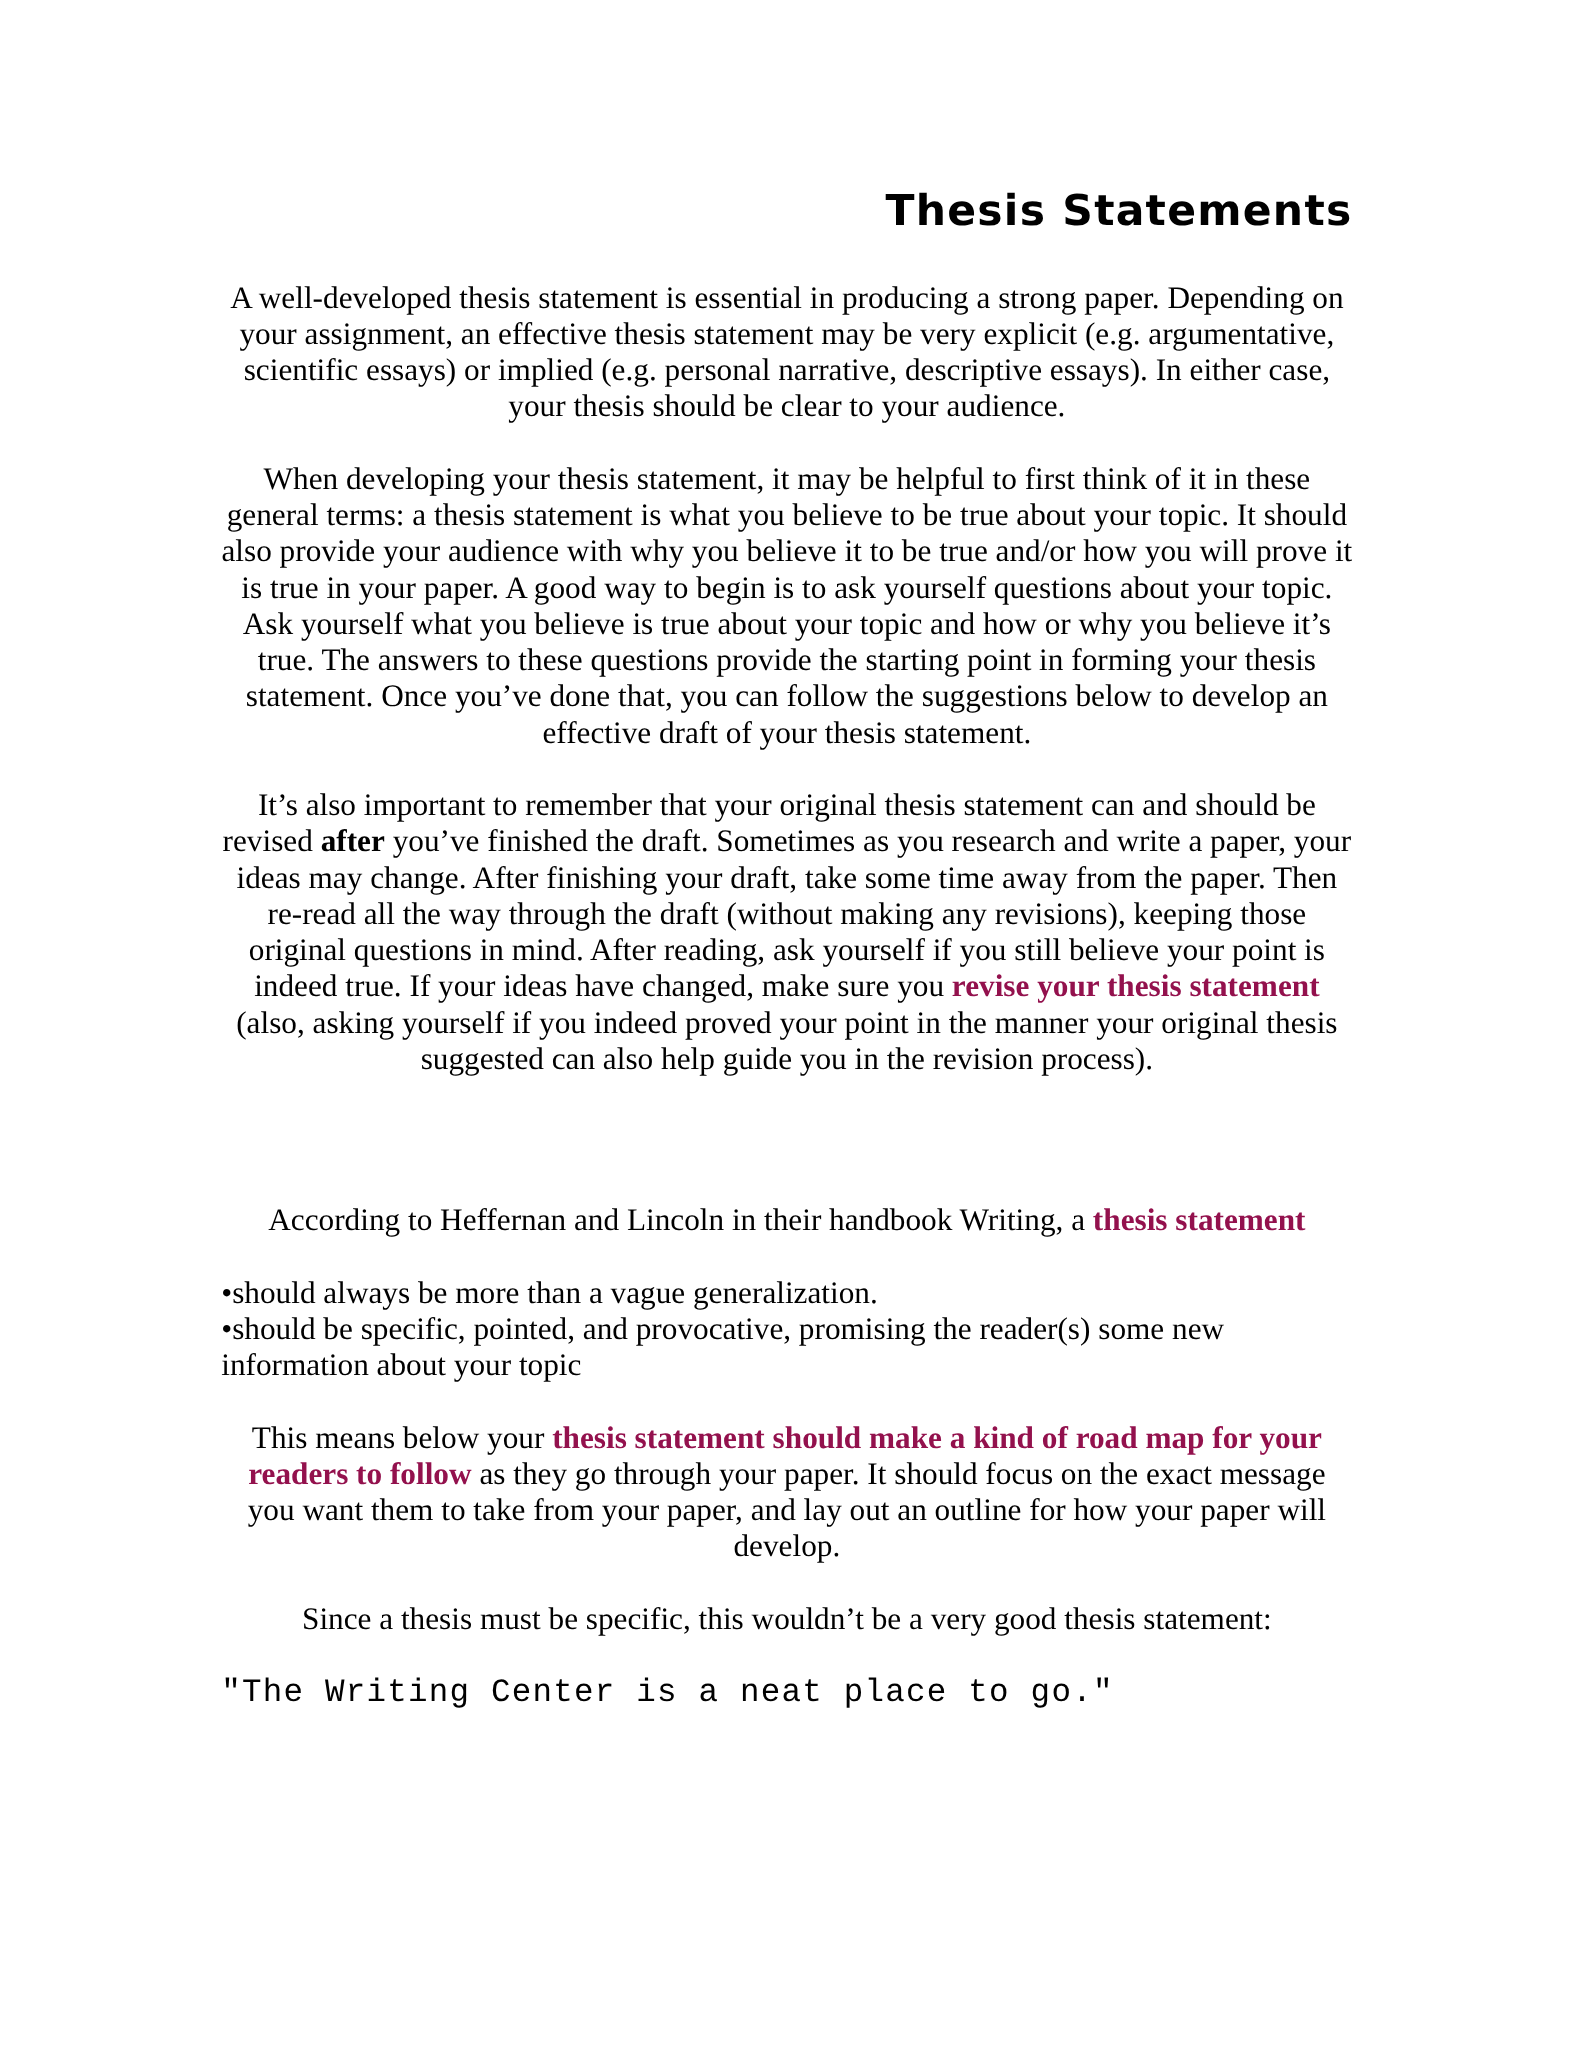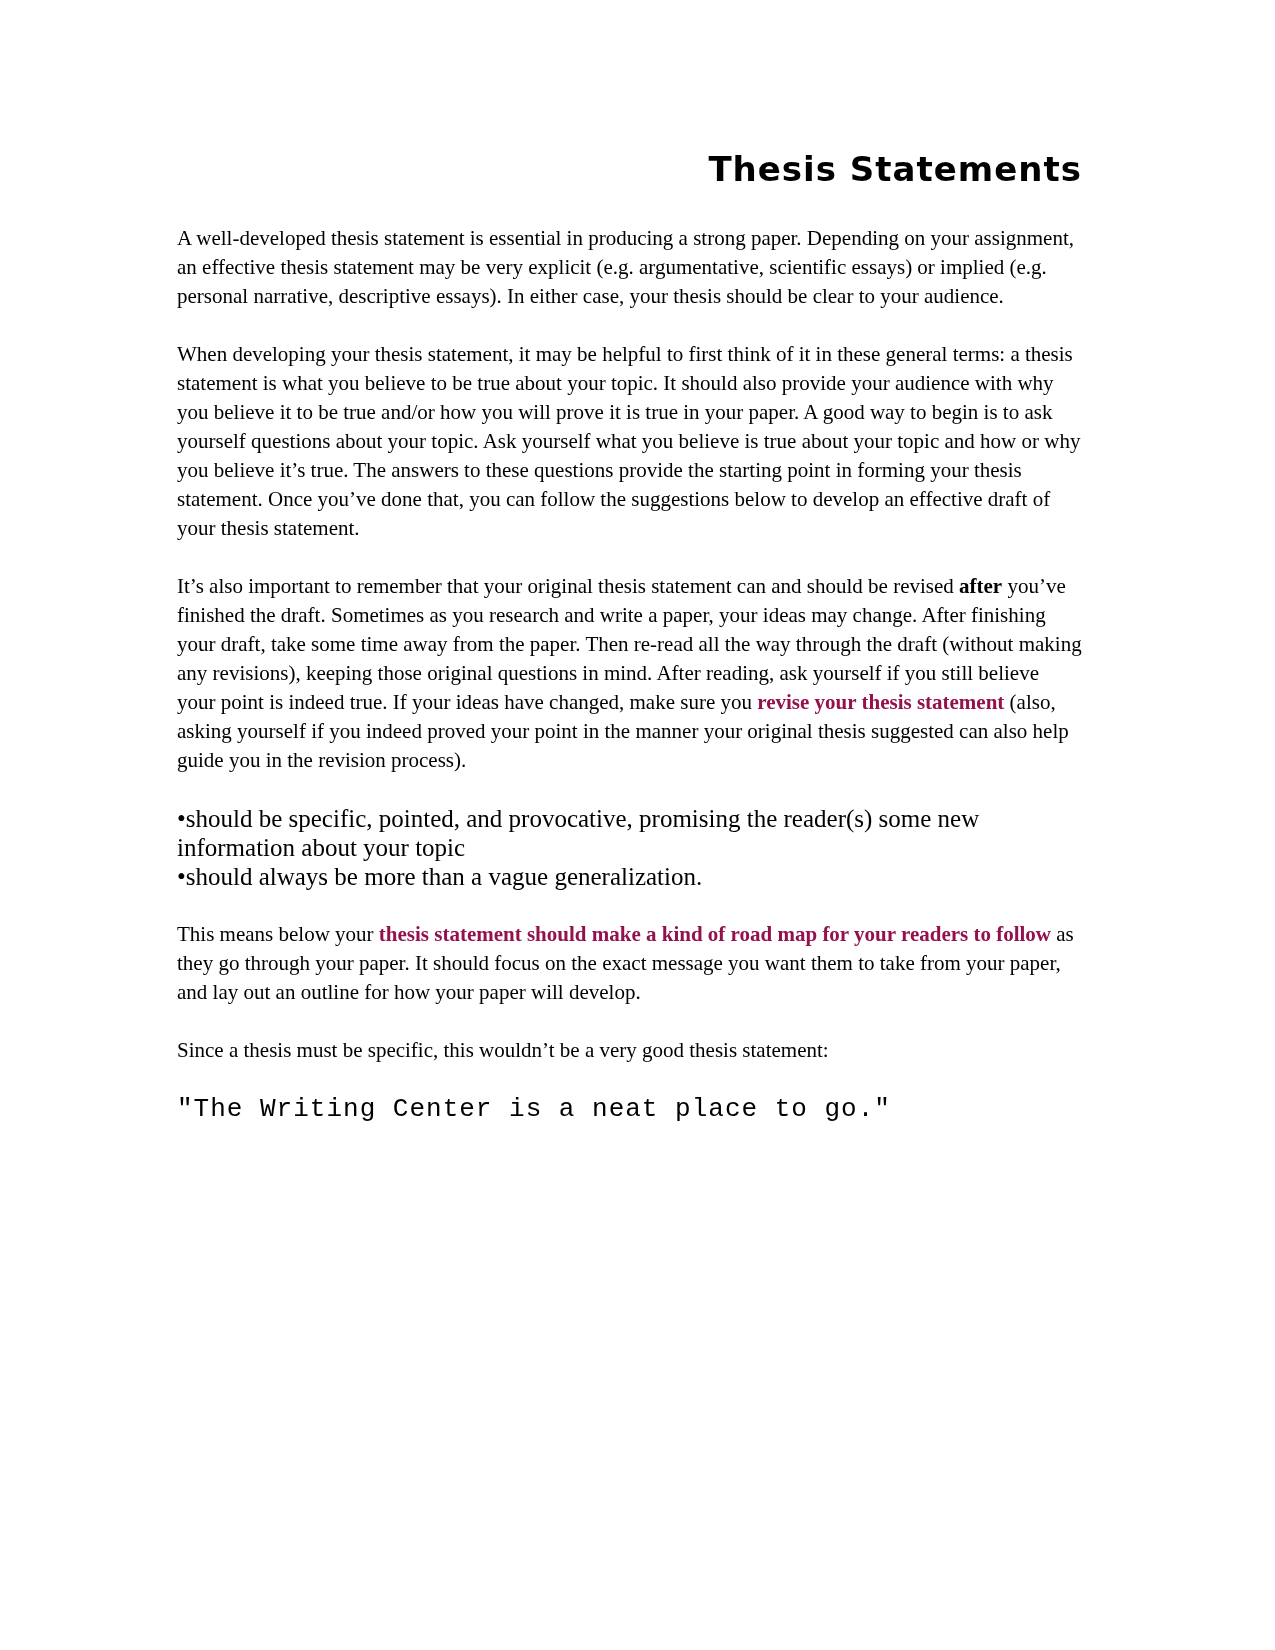--- a/index.html
+++ b/index.html
@@ -21,24 +21,24 @@
   .doc-title {
     font-family:"DejaVu Sans", sans-serif;
     font-weight:700;
     font-size:34px;
     line-height:46px;
     letter-spacing:1px;
     text-align:right;
     margin:146px 0 0 0;
   }
   .para {
-    font-size:21px;
+    font-size:25px;
     line-height:29px;
     margin:29px 0 0 0;
-    text-align:left;
+    text-align:center;
   }
   .para.first { margin-top:32px; }
   .para.big-gap { margin-top:100px; }
   .seg-bold { font-weight:bold; }
   .seg-accent { font-weight:bold; color:var(--accent); }
   .bullet-list { margin:29px 0 0 0; }
   .bullet-item {
     font-size:25px;
     line-height:29px;
     margin:0;
@@ -59,24 +59,25 @@
   <div class="content">
 
     <h1 class="doc-title">Thesis Statements</h1>
 
     <p class="para first"><span>A well-developed thesis statement is essential in producing a strong paper. Depending on your assignment, an effective thesis statement may be very explicit (e.g. argumentative, scientific essays) or implied (e.g. personal narrative, descriptive essays). In either case, your thesis should be clear to your audience.</span></p>
 
     <p class="para"><span>When developing your thesis statement, it may be helpful to first think of it in these general terms: a thesis statement is what you believe to be true about your topic. It should also provide your audience with why you believe it to be true and/or how you will prove it is true in your paper. A good way to begin is to ask yourself questions about your topic. Ask yourself what you believe is true about your topic and how or why you believe it’s true. The answers to these questions provide the starting point in forming your thesis statement. Once you’ve done that, you can follow the suggestions below to develop an effective draft of your thesis statement.</span></p>
 
     <p class="para"><span>It’s also important to remember that your original thesis statement can and should be revised </span><span class="seg-bold">after</span><span> you’ve finished the draft. Sometimes as you research and write a paper, your ideas may change. After finishing your draft, take some time away from the paper. Then re-read all the way through the draft (without making any revisions), keeping those original questions in mind. After reading, ask yourself if you still believe your point is indeed true. If your ideas have changed, make sure you </span><span class="seg-accent">revise your thesis statement</span><span> (also, asking yourself if you indeed proved your point in the manner your original thesis suggested can also help guide you in the revision process).</span></p>
 
+    <p class="para big-gap"><span>According to Heffernan and Lincoln in their handbook Writing, a </span><span class="seg-accent">thesis statement</span></p>
 
     <div class="bullet-list">
+      <div class="bullet-item">•should always be more than a vague generalization.</div>
       <div class="bullet-item">•should be specific, pointed, and provocative, promising the reader(s) some new information about your topic</div>
-      <div class="bullet-item">•should always be more than a vague generalization.</div>
     </div>
 
     <p class="para"><span>This means below your </span><span class="seg-accent">thesis statement should make a kind of road map for your readers to follow</span><span> as they go through your paper. It should focus on the exact message you want them to take from your paper, and lay out an outline for how your paper will develop.</span></p>
 
     <p class="para"><span>Since a thesis must be specific, this wouldn’t be a very good thesis statement:</span></p>
 
     <p class="example-quote">"The Writing Center is a neat place to go."</p>
 
   </div>
 </div>

